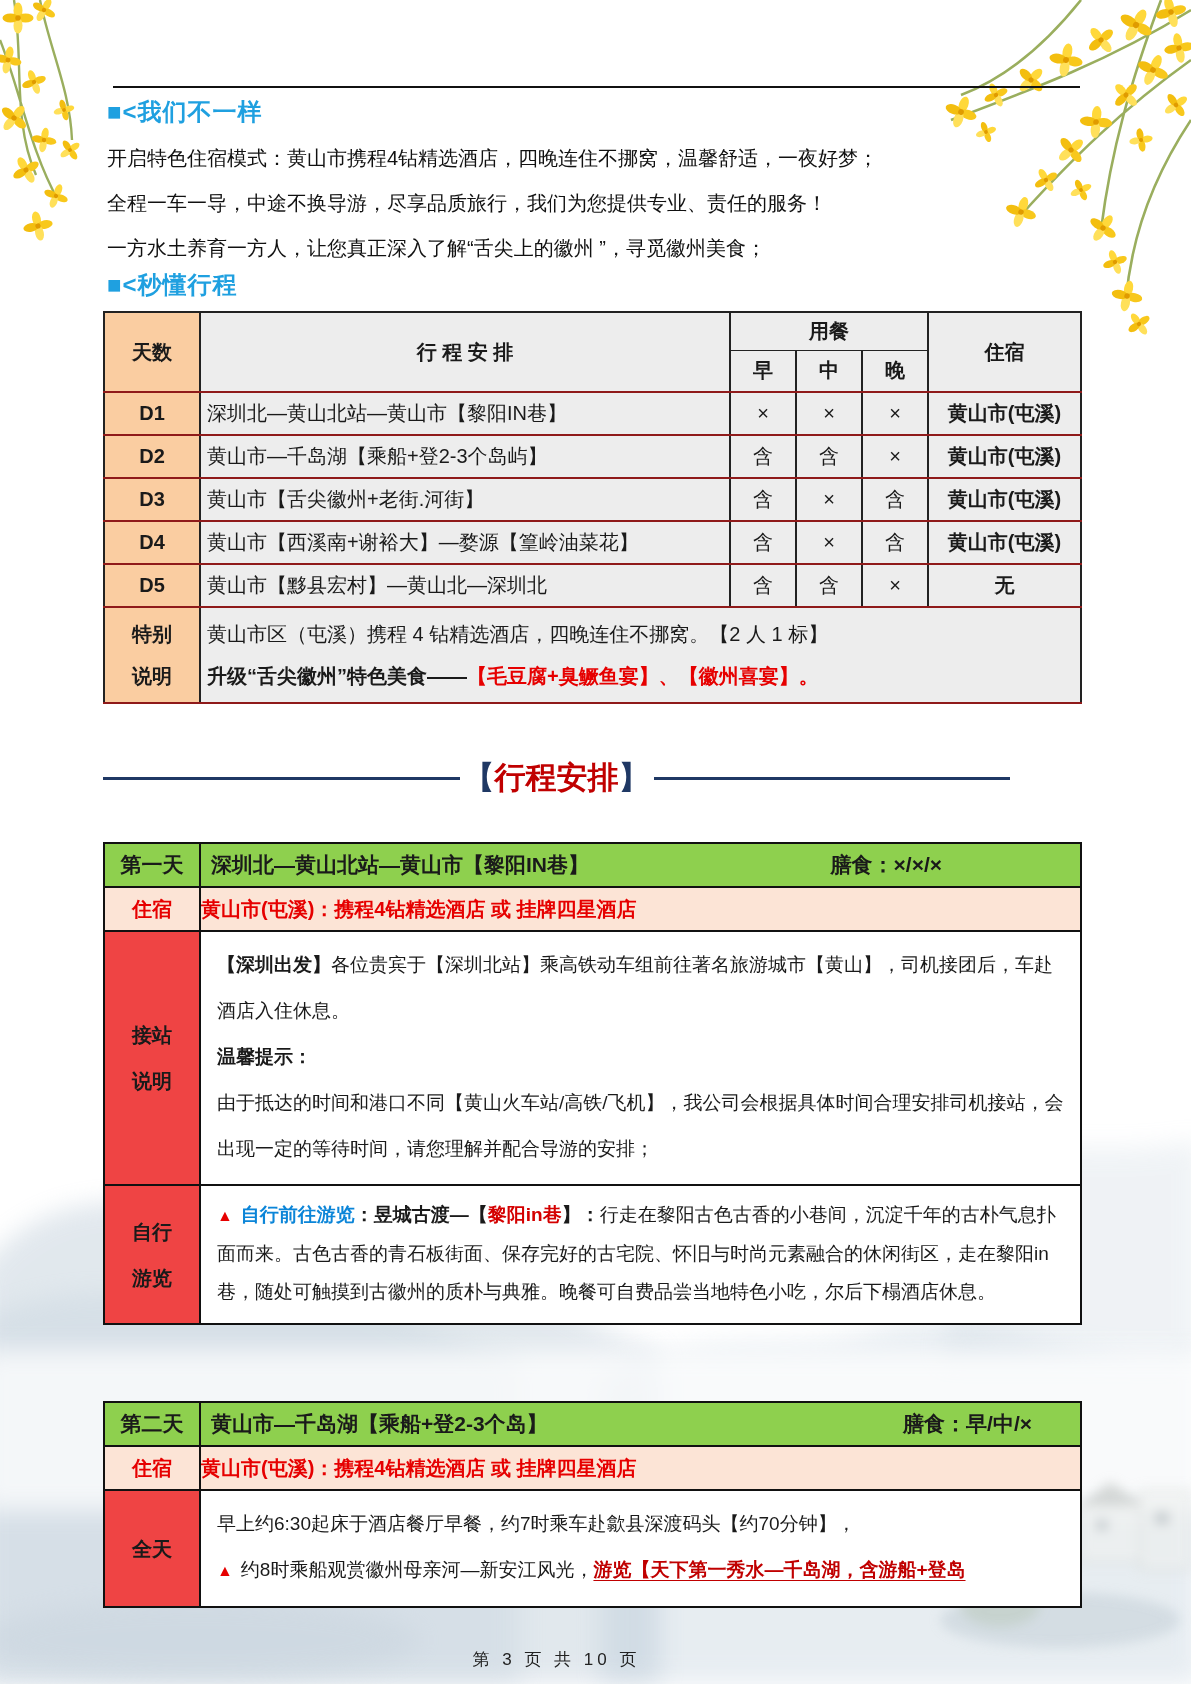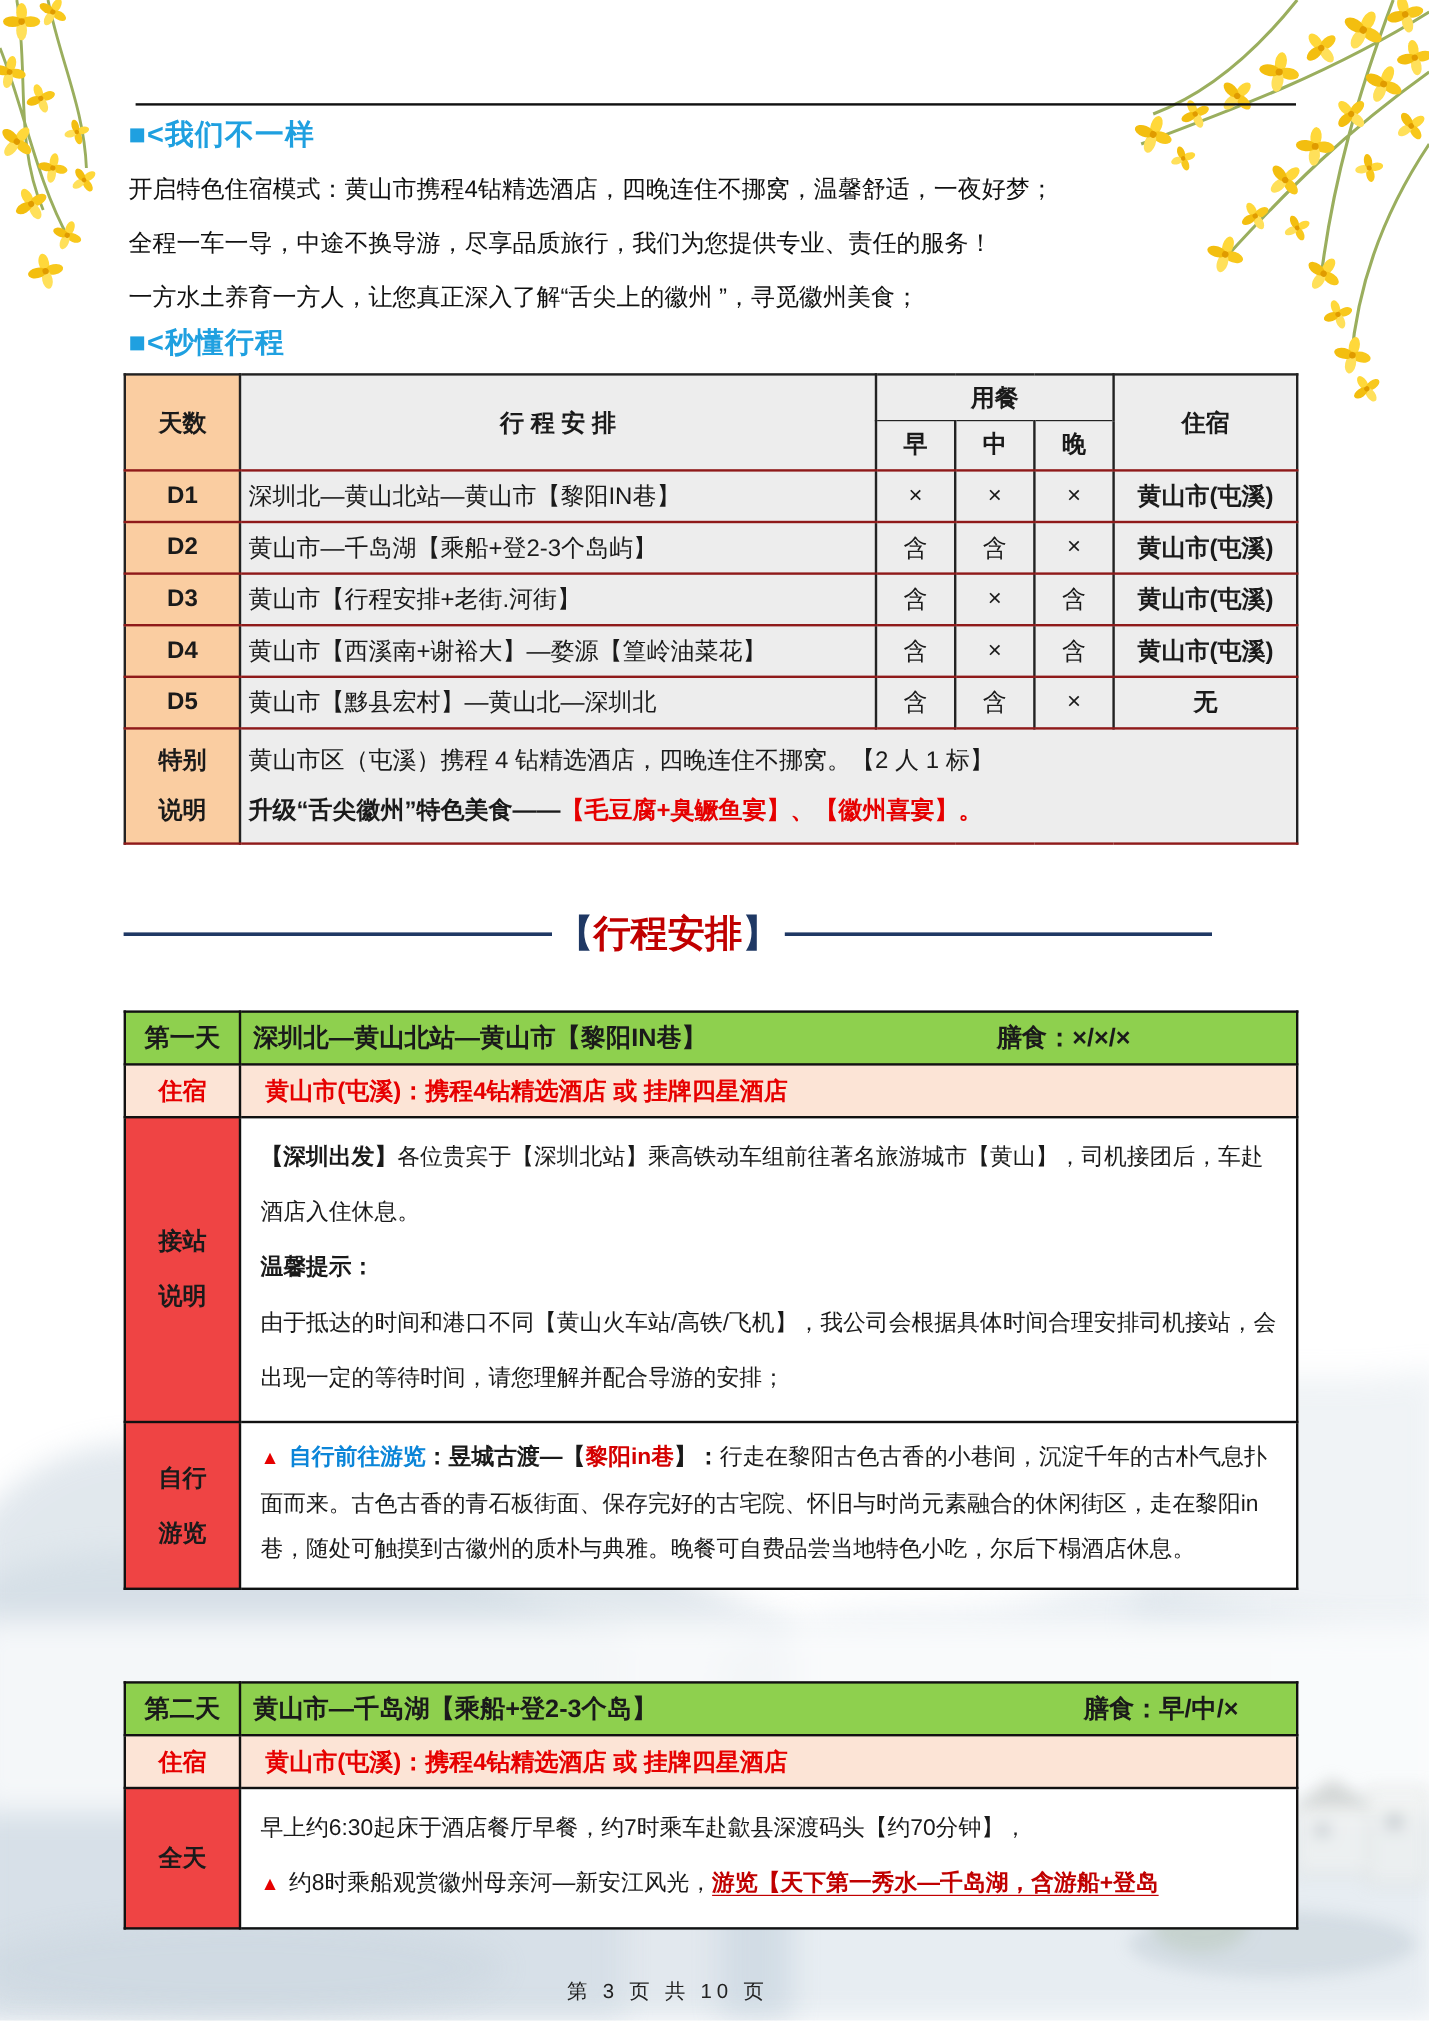--- a/index.html
+++ b/index.html
@@ -55,21 +55,21 @@
   table.day{border-collapse:collapse;width:977px;table-layout:fixed;}
   table.day td{border:2px solid #111;vertical-align:middle;}
   td.dhead{background:#8ED04E;font-weight:bold;font-size:21px;height:40px;padding:0 10px;}
   td.dhead-label{background:#8ED04E;font-weight:bold;font-size:21px;text-align:center;height:40px;}
   .dhead-flex{display:flex;align-items:center;}
   .dhead-title{flex:0 0 auto;}
   .dhead-meals{margin-left:auto;}
   .mr130{margin-right:128px;}
   .mr38{margin-right:38px;}
   td.lodge-label{background:#FCE4D6;color:#E60000;font-weight:bold;font-size:20px;text-align:center;height:40px;}
-  td.lodge-val{background:#FCE4D6;color:#E60000;font-weight:bold;font-size:20px;padding:0 20px;height:40px;}
+  td.lodge-val{background:#FCE4D6;color:#E60000;font-weight:bold;font-size:20px;padding:0 0;height:40px;}
   td.rowlabel{background:#ef4444;font-weight:bold;font-size:20px;text-align:center;line-height:46px;}
   td.body-cell{background:#fff;padding:10px 16px 12px 16px;font-size:19px;line-height:46px;}
   .b{font-weight:bold;}
   .tri{color:#E60000;font-size:16px;margin-right:8px;}
   .blue{color:#0B85D8;font-weight:bold;}
   .redlink{color:#D40000;font-weight:bold;text-underline-offset:4px;}
   .redrun{color:#C00000;font-weight:bold;text-decoration:underline;text-underline-offset:4px;white-space:nowrap;}
   .clip{overflow:hidden;white-space:nowrap;}
   .day2{margin-top:76px;}
   .day1{margin-top:42px;}
@@ -205,21 +205,21 @@
       <tr class="r">
         <td class="daycol">D2</td>
         <td class="it">黄山市—千岛湖【乘船+登2-3个岛屿】</td>
         <td class="mk">含</td>
         <td class="mk">含</td>
         <td class="mk">×</td>
         <td class="hot">黄山市(屯溪)</td>
       </tr>
       <tr class="r">
         <td class="daycol">D3</td>
-        <td class="it">黄山市【行程安排+老街.河街】</td>
+        <td class="it">黄山市【舌尖徽州+老街.河街】</td>
         <td class="mk">含</td>
         <td class="mk">×</td>
         <td class="mk">含</td>
         <td class="hot">黄山市(屯溪)</td>
       </tr>
       <tr class="r">
         <td class="daycol">D4</td>
         <td class="it">黄山市【西溪南+谢裕大】—婺源【篁岭油菜花】</td>
         <td class="mk">含</td>
         <td class="mk">×</td>

